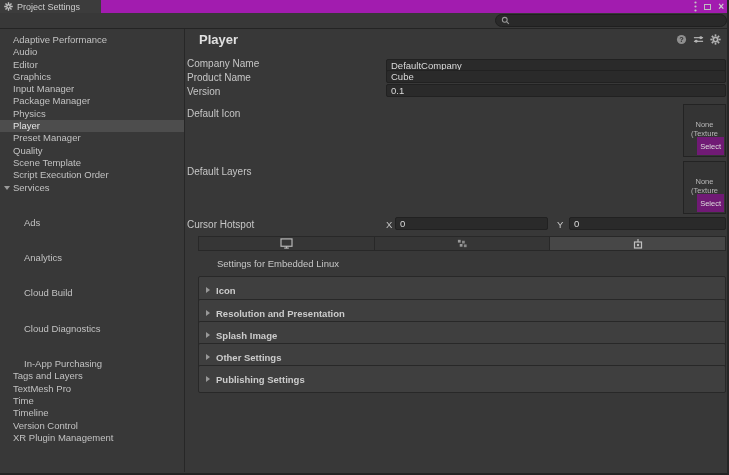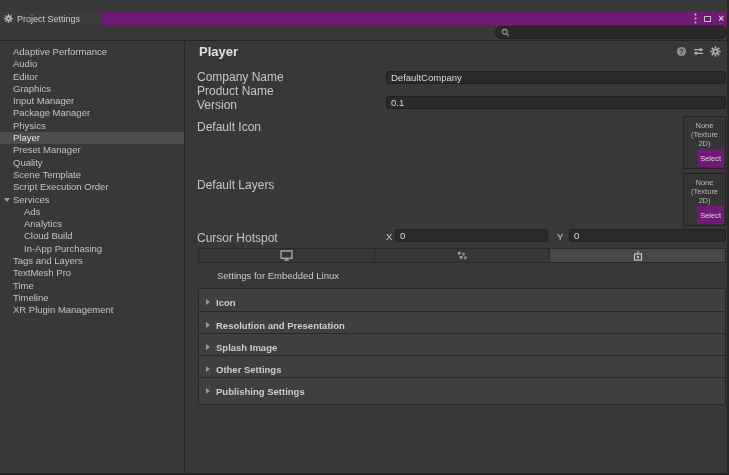--- a/index.html
+++ b/index.html
@@ -2,59 +2,59 @@
 <html><head>
 <meta charset="utf-8">
 <style>
   * { margin:0; padding:0; box-sizing:border-box; }
   body { background:#383838; font-family:"Liberation Sans", sans-serif; }
   .window { position:relative; width:729px; height:475px; background:#383838;
             color:#c6c6c6; overflow:hidden;
             border-right:2px solid #262626; border-bottom:2px solid #232323; }
 
   
-  .titlebar { position:relative; height:13px; background:#701a75;margin-top:12px; }
+  .titlebar { position:relative; height:13px; background:#a21caf; }
   .titletab { position:absolute; left:0; top:0; width:101px; height:13px; background:#3c3c3c;
               display:flex; align-items:center; gap:4px; padding-left:4px; font-size:9px; color:#cccccc; }
   .win-controls { position:absolute; right:3px; top:0; height:13px; display:flex; align-items:center; gap:7px; }
   .kebab svg, .titlegear svg { display:block; }
   .max-box { width:7px; height:6px; border:1px solid #bfbfbf; }
   .close-x { font-size:10px; line-height:10px; color:#cfcfcf; font-weight:bold; }
 
   
   .toolbar { position:relative; height:16px; background:#383838; border-bottom:1px solid #242424; }
   .searchbox { position:absolute; left:495px; top:1px; width:232px; height:13px; background:#292929;
                border:1px solid #1f1f1f; border-radius:7px; display:flex; align-items:center; padding:0 5px; }
   .searchbox input { flex:1; background:transparent; border:none; outline:none; color:#d0d0d0;
                      font-size:9px; font-family:"Liberation Sans", sans-serif; height:11px; }
 
   
   .bodyrow { display:flex; height:443px; }
   .sidebar { width:185px; border-right:1px solid #272727; padding-top:5px; overflow:hidden; }
   .sb-item { position:relative; height:12.3px; line-height:12.3px; font-size:9.5px; color:#c2c2c2;
              padding-left:13px; white-space:nowrap; cursor:default; }
-  .sb-item.child { padding-left:24px; }
+  .sb-item.child { padding-left:24px;margin-top:23px; }
   .sb-item.selected { background:#4d4d4d; color:#e4e4e4; }
   .tri-down { position:absolute; left:4px; top:4px; width:0; height:0;
               border-top:4px solid #9a9a9a; border-left:3px solid transparent; border-right:3px solid transparent; }
   .tri-right { width:0; height:0; border-left:4px solid #989898;
                border-top:3px solid transparent; border-bottom:3px solid transparent; }
 
   .main { position:relative; flex:1; }
   .pstitle { position:absolute; left:14px; top:3px; font-size:13px; font-weight:bold; color:#e0e0e0; }
   .hdr-icons { position:absolute; right:6px; top:4px; display:flex; gap:5px; align-items:center; }
   .hdr-icons .ibtn { width:12px; height:12px; display:flex; align-items:center; justify-content:center; }
 
-  .flabel { position:absolute; left:12px; font-size:12px; color:#c6c6c6; }
+  .flabel { position:absolute; left:2px; font-size:10px; color:#c6c6c6; }
   .tfield { position:absolute; left:201px; width:340px; height:13px; background:#2a2a2a;
             border:1px solid #212121; border-radius:2px; color:#dadada; font-size:9.5px;
             font-family:"Liberation Sans", sans-serif; padding:0 4px; outline:none; }
 
   .picker { position:absolute; left:498px; width:43px; height:53px; background:#343434;
-            border:1px solid #232323; text-align:center; color:#b8b8b8; font-size:7.5px; line-height:9px; padding-top:4px; }
+            border:1px solid #232323; text-align:center; color:#b8b8b8; font-size:7.5px; line-height:9px; padding-top:15px; }
   .select-btn { position:absolute; right:1px; bottom:1px; height:18px; line-height:9px; background:#701a75;
                 color:#dddddd; font-size:7.5px; padding:0 3px; border:none;
                 font-family:"Liberation Sans", sans-serif; }
 
   .axis-label { position:absolute; font-size:9.5px; color:#c6c6c6; }
   .xyfield { position:absolute; top:188px; height:13px; background:#2a2a2a; border:1px solid #212121;
              border-radius:2px; color:#dadada; font-size:9.5px; padding:0 4px; outline:none;
              font-family:"Liberation Sans", sans-serif; }
 
   .ptabs { position:absolute; left:13px; top:207px; width:528px; height:15px; display:flex; }
@@ -135,25 +135,27 @@
       <div class="sb-item">Quality</div>
       <div class="sb-item">Scene Template</div>
       <div class="sb-item">Script Execution Order</div>
       <div class="sb-item">
         <span class="tri-down"></span>
         <span>Services</span>
       </div>
       <div class="sb-item child">Ads</div>
       <div class="sb-item child">Analytics</div>
       <div class="sb-item child">Cloud Build</div>
+      <div class="sb-item child">Cloud Diagnostics</div>
       <div class="sb-item child">In-App Purchasing</div>
       <div class="sb-item">Tags and Layers</div>
       <div class="sb-item">TextMesh Pro</div>
       <div class="sb-item">Time</div>
       <div class="sb-item">Timeline</div>
+      <div class="sb-item">Version Control</div>
       <div class="sb-item">XR Plugin Management</div>
     </div>
 
     <div class="main">
       <div class="pstitle">Player</div>
 
       <div class="hdr-icons">
         <span class="ibtn">
           <svg width="11" height="11" viewBox="0 0 12 12">
             <circle cx="6" cy="6" r="5" fill="#8f8f8f"></circle>
@@ -181,20 +183,21 @@
               <line x1="13.3" y1="2.7" x2="11.2" y2="4.8"></line>
                 <line x1="4.8" y1="11.2" x2="2.7" y2="13.3"></line>
             </g>
           </svg>
         </span>
       </div>
 
       <div class="flabel" style="top:29px">Company Name</div>
       <input class="tfield" style="top: 30px;" type="text" value="DefaultCompany">
       <div class="flabel" style="top:43px">Product Name</div>
+      <input class="tfield" style="top: 41px;" type="text" value="Cube">
       <div class="flabel" style="top:57px">Version</div>
       <input class="tfield" style="top: 55px;" type="text" value="0.1">
 
       <div class="flabel" style="top:79px">Default Icon</div>
       <div class="picker" style="top:75px">
         <div>None</div>
         <div>(Texture 2D)</div>
         <button class="select-btn">Select</button>
       </div>
 

